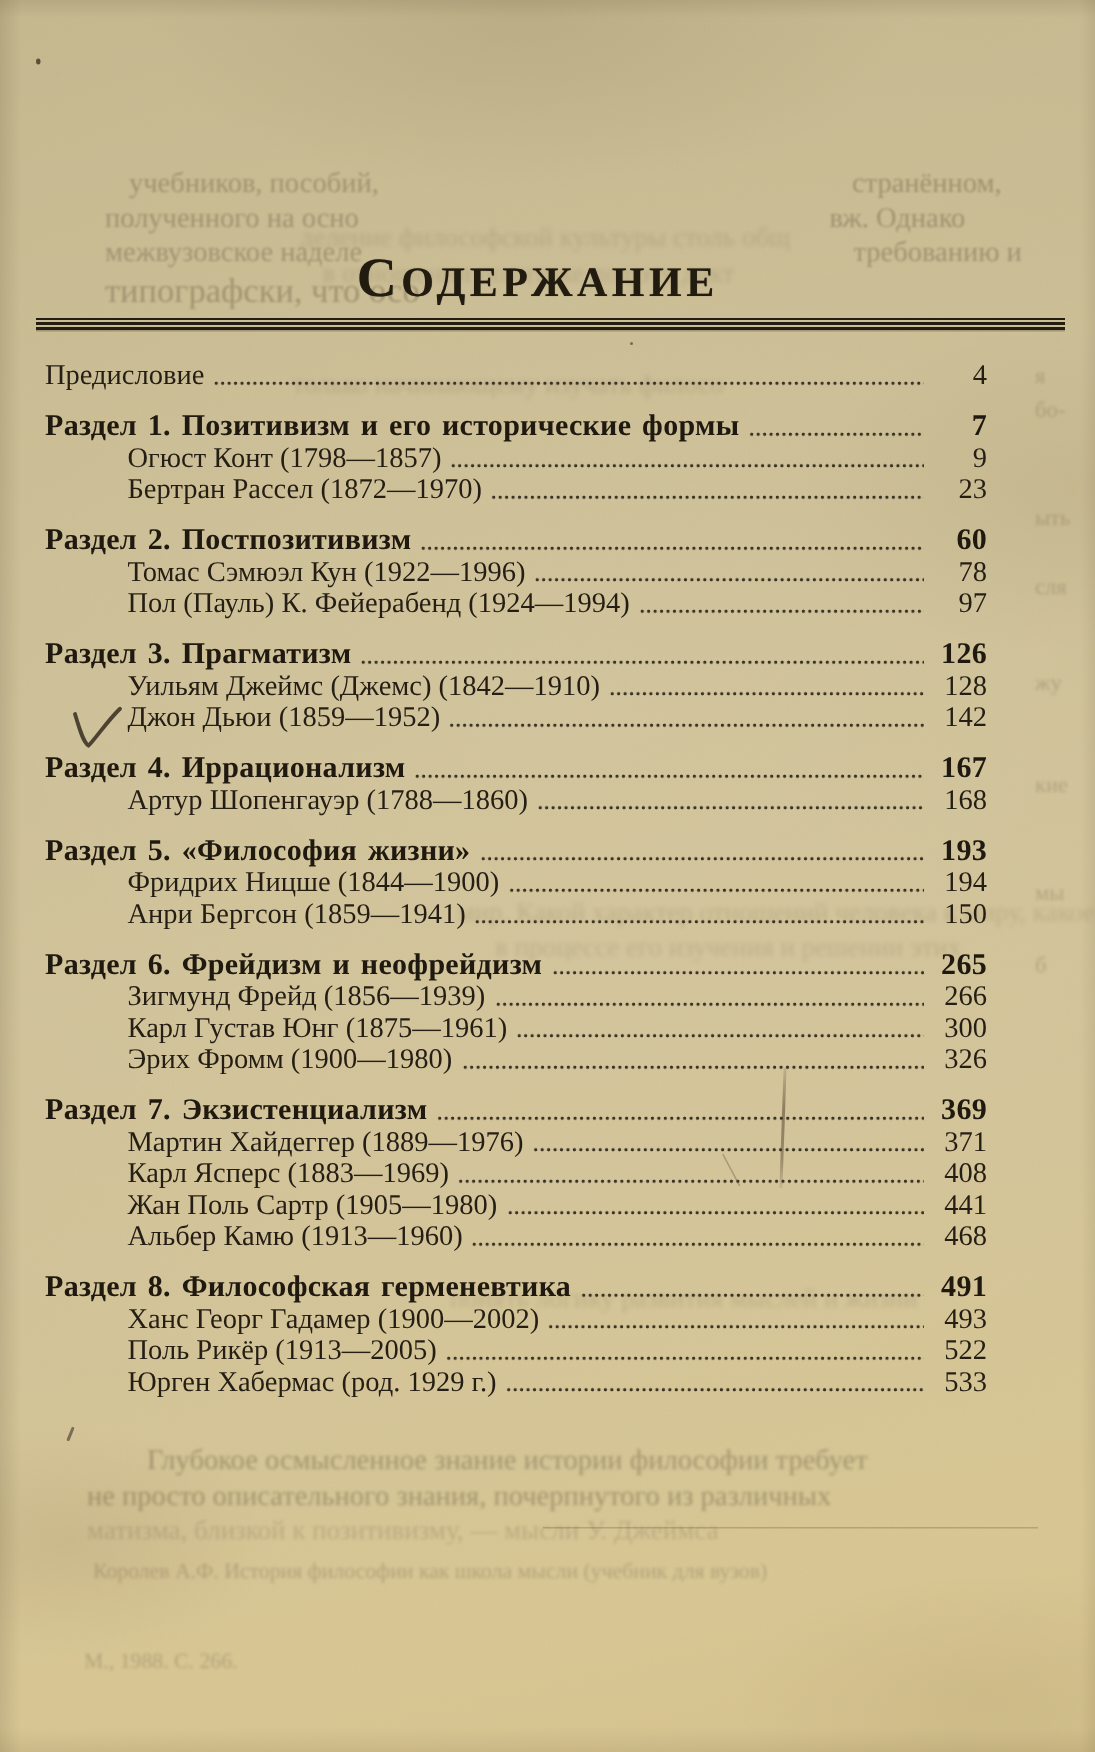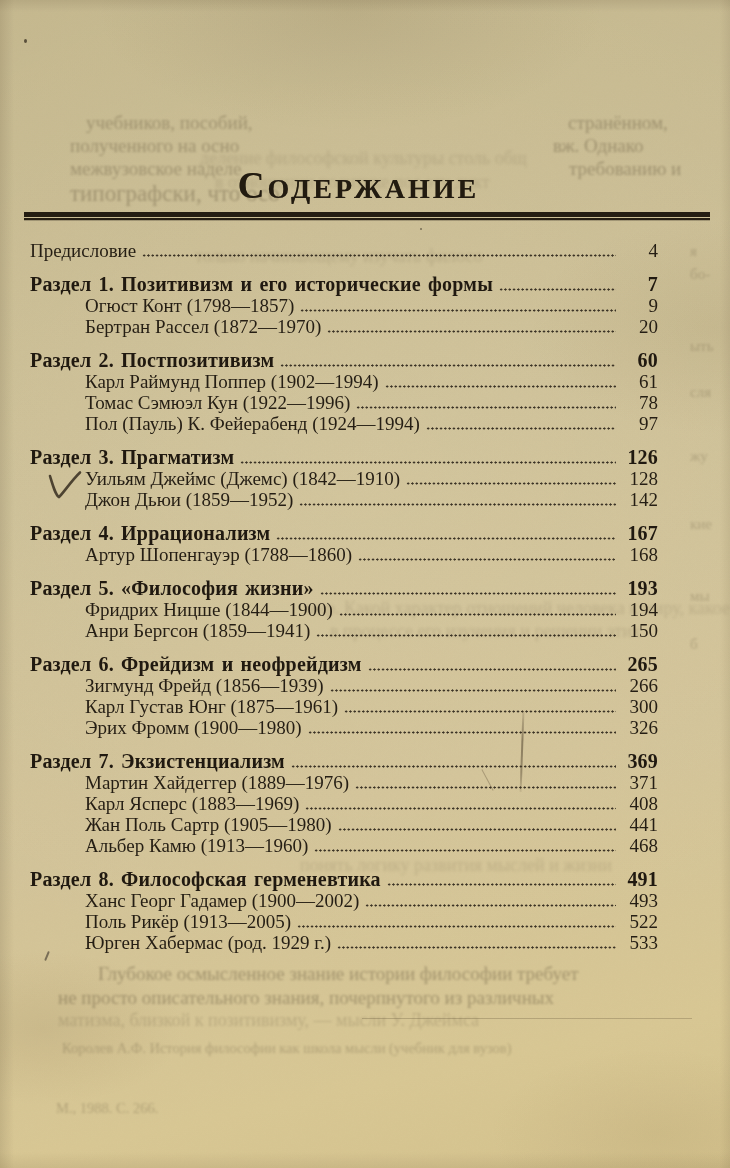--- a/index.html
+++ b/index.html
@@ -114,31 +114,26 @@
         <span class="pagenum">7</span>
       </div>
       <div class="row entry">
         <span class="label">Огюст Конт (1798—1857)</span>
         <span class="dots"></span>
         <span class="pagenum">9</span>
       </div>
       <div class="row entry">
         <span class="label">Бертран Рассел (1872—1970)</span>
         <span class="dots"></span>
-        <span class="pagenum">20</span>
+        <span class="pagenum">23</span>
       </div>
       <div class="row section">
         <span class="label">Раздел 2. Постпозитивизм</span>
         <span class="dots"></span>
         <span class="pagenum">60</span>
-      </div>
-      <div class="row entry">
-        <span class="label">Карл Раймунд Поппер (1902—1994)</span>
-        <span class="dots"></span>
-        <span class="pagenum">61</span>
       </div>
       <div class="row entry">
         <span class="label">Томас Сэмюэл Кун (1922—1996)</span>
         <span class="dots"></span>
         <span class="pagenum">78</span>
       </div>
       <div class="row entry">
         <span class="label">Пол (Пауль) К. Фейерабенд (1924—1994)</span>
         <span class="dots"></span>
         <span class="pagenum">97</span>

